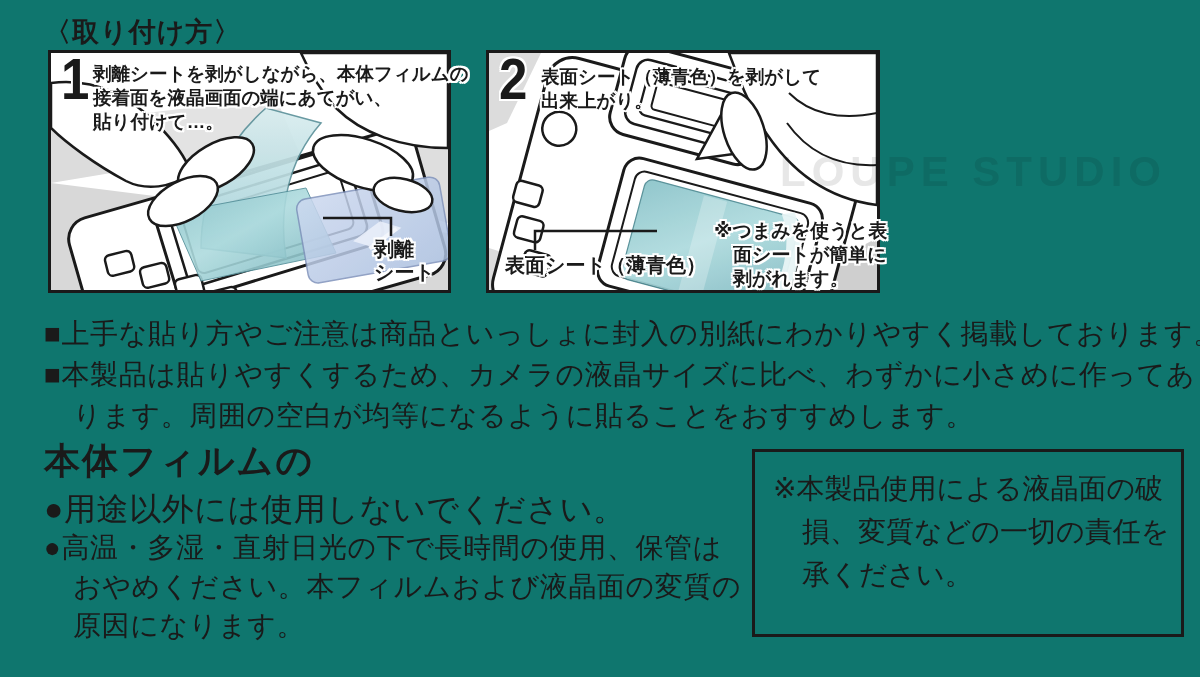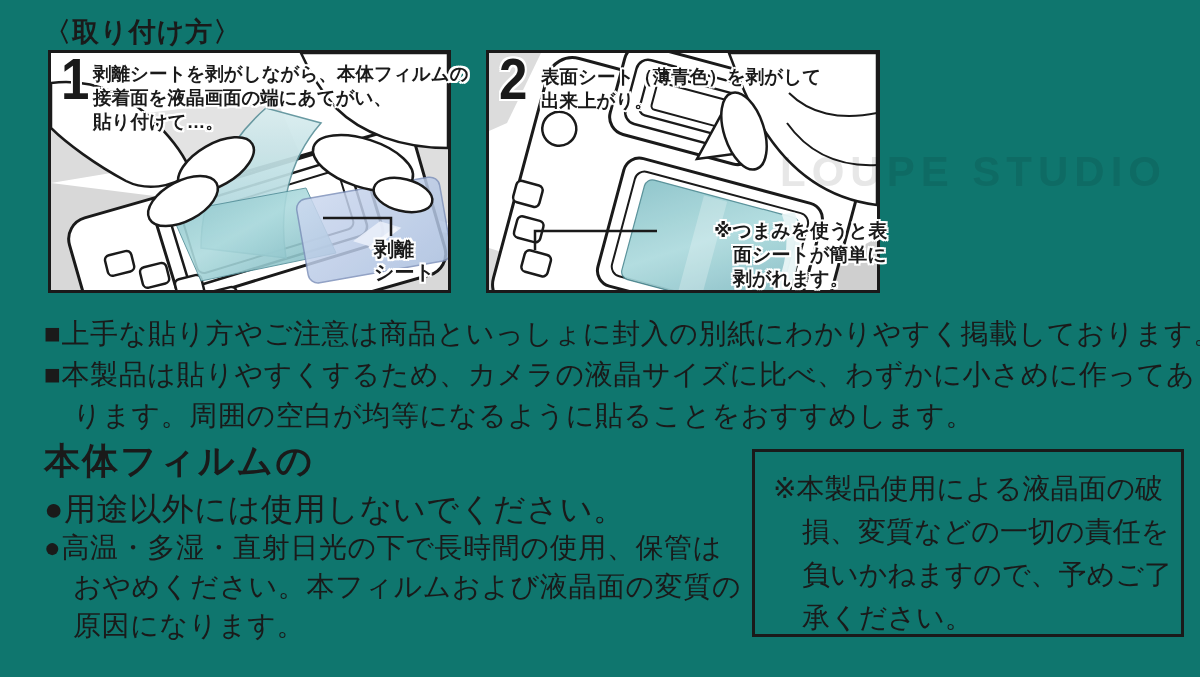--- a/index.html
+++ b/index.html
@@ -164,20 +164,21 @@
       <path d="M388,112 C348,114 318,98 298,70" fill="none" stroke="#1a1a1a" stroke-width="2"></path>
       <ellipse cx="255" cy="78" rx="20" ry="40" transform="rotate(-18 255 78)" fill="#fff" stroke="#1a1a1a" stroke-width="2.5"></ellipse>
 
       <polyline points="168,178 46,178 46,197" fill="none" stroke="#1a1a1a" stroke-width="2.5"></polyline>
     </svg>
     <div class="step-num outline-w">2</div>
     <div class="instr outline-w">
       <div>表面シート（薄青色）を剥がして</div>
       <div>出来上がり。</div>
     </div>
+    <div class="plabel outline-w label-surface">表面シート（薄青色）</div>
     <div class="panel-note outline-w">
       <div>※つまみを使うと表</div>
       <div class="nindent">面シートが簡単に</div>
       <div class="nindent">剥がれます。</div>
     </div>
   </div>
 
   <div class="abs watermark">LOUPE STUDIO</div>
 
   <div class="abs notes">
@@ -190,17 +191,16 @@
   <div class="abs bullet1">●用途以外には使用しないでください。</div>
   <div class="abs bullet2">
     <div>●高温・多湿・直射日光の下で長時間の使用、保管は</div>
     <div class="indent">おやめください。本フィルムおよび液晶面の変質の</div>
     <div class="indent">原因になります。</div>
   </div>
 
   <div class="abs disclaimer">
     <div>※本製品使用による液晶面の破</div>
     <div class="indent">損、変質などの一切の責任を</div>
-    <div class="indent">負いかねますので、予めご了</div>
     <div class="indent">承ください。</div>
   </div>
 
 </div>
 
 </body></html>

